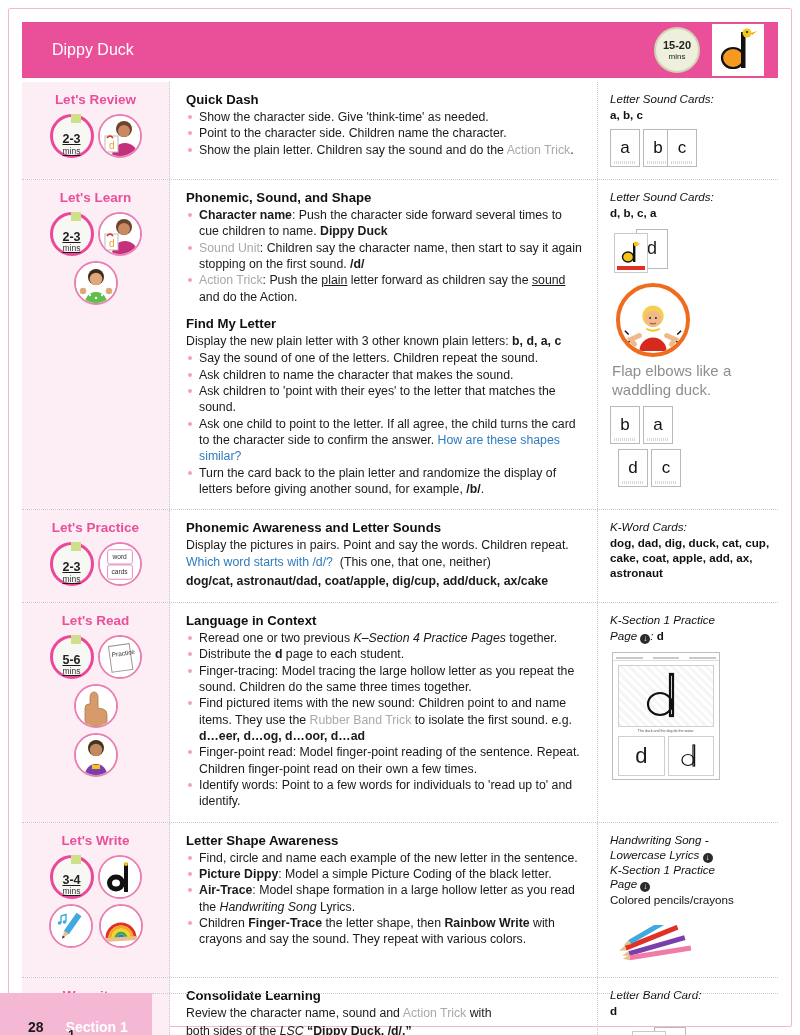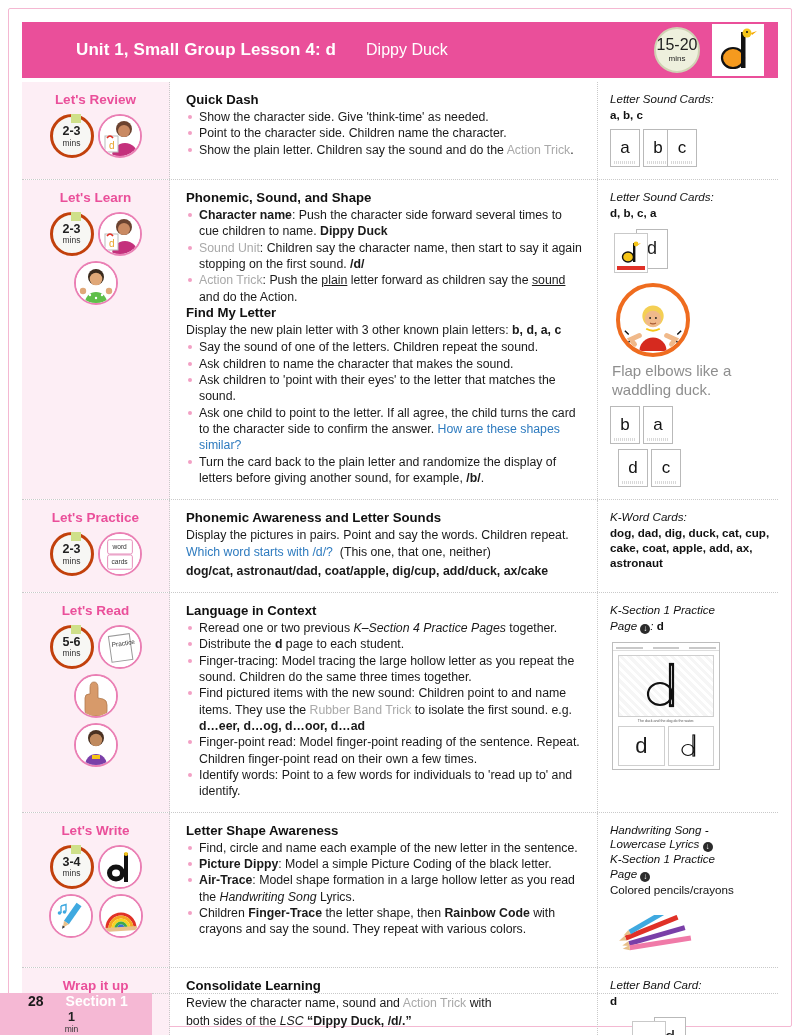--- a/index.html
+++ b/index.html
@@ -58,21 +58,21 @@
   }
   .banner-timer {
     width: 46px; height: 46px;
     border-radius: 50%;
     background: #eef0dd;
     border: 2px solid #cfd3b4;
     display: flex; flex-direction: column;
     align-items: center; justify-content: center;
     color: #222; line-height: 1;
   }
-  .banner-timer .t1 { font-size: 16px; font-weight: normal; }
+  .banner-timer .t1 { font-size: 11px; font-weight: bold; }
   .banner-timer .t2 { font-size: 8px; margin-top: 2px; }
   .banner-card {
     width: 52px; height: 52px;
     background: #ffffff;
     display: flex; align-items: center; justify-content: center;
     position: relative;
   }
 
   
   .rows {
@@ -116,24 +116,24 @@
     margin: 2px 0 7px 0;
     text-align: center;
   }
   .timer-row {
     display: flex; align-items: center; justify-content: center;
     gap: 4px;
   }
   .timer {
     width: 44px; height: 44px; border-radius: 50%;
     background: #f7f7f4;
-    border: 3px solid #c2410c;
+    border: 3px solid #ec4899;
     display: flex; flex-direction: column;
-    align-items: center; justify-content: center;
-    line-height: 1; position: relative; flex: 0 0 auto;
+    align-items: center; justify-content: flex-end;
+    line-height: 1; position: relative; flex: 0 0 auto; text-decoration: underline;
   }
   .timer::after {
     content: "";
     position: absolute;
     top: -3px; left: 50%;
     width: 10px; height: 9px;
     background: #cfe08a;
     transform: translateX(-1px);
   }
   .timer .tnum { font-size: 12.5px; font-weight: bold; color: #222; position: relative; z-index: 2;}
@@ -144,21 +144,21 @@
     background: #fff;
     display: flex; align-items: center; justify-content: center;
     overflow: hidden; flex: 0 0 auto;
     font-size: 20px;
   }
   .av-stack { margin-top: 5px; display: flex; flex-direction: column; align-items: center; gap: 5px;}
   .av-pair { display: flex; gap: 6px; margin-top: 5px; }
 
   
   .h { font-weight: bold; font-size: 13.2px; margin: 0 0 2px 0; color: #111; }
-  .h.mt { }
+  .h.mt { margin-top: 11px; }
   .plain { font-size: 12.3px; line-height: 1.32; margin: 0 0 1px 0; }
   ul.b { list-style: none; margin: 0; padding: 0; }
   ul.b li {
     font-size: 12.3px; line-height: 1.33;
     padding-left: 13px; position: relative;
     margin-bottom: 0px;
   }
   ul.b li::before {
     content: "";
     position: absolute; left: 2px; top: 6px;
@@ -243,37 +243,36 @@
 
   
   .pencils { margin-top: 18px; margin-left: 4px; height: 40px; position: relative;}
 
   
   .footer {
     position: absolute;
     left: 0; bottom: 0;
     width: 152px; height: 42px;
     background: #f5b8d4;
-    display: flex; align-items: flex-start;
+    display: flex; align-items: flex-end;
   }
   .footer .pg { color:#1a1a1a; font-weight:bold; font-size:14px; margin-left: 28px; }
   .footer .sec { color:#ffffff; font-weight:bold; font-size:14px; margin-left: 22px; }
   .footer-line {
     position:absolute; left: 152px; bottom: 41px; width: 626px;
     border-top: 1px dotted #c9c9c9;
   }
 </style>
 </head>
 <body>
 
 <div class="page">
   <div class="frame"></div>
 
   <div class="banner">
-    <div class="banner-title">Unit 1, Small Group Lesson 4: d</div>
     <div class="banner-sub">Dippy Duck</div>
     <div class="banner-right">
       <div class="banner-timer">
         <span class="t1">15-20</span>
         <span class="t2">mins</span>
       </div>
       <div class="banner-card">
         <svg width="48" height="48" viewBox="0 0 48 48">
           <ellipse cx="19" cy="32" rx="11" ry="10" fill="#f59a1e" stroke="#111" stroke-width="2.2"></ellipse>
           <rect x="27" y="6" width="4.5" height="36" fill="#111"></rect>
@@ -579,21 +578,21 @@
             </svg>
           </div>
         </div>
       </div>
       <div class="col-mid">
         <div class="h">Letter Shape Awareness</div>
         <ul class="b">
           <li>Find, circle and name each example of the new letter in the sentence.</li>
           <li><b>Picture Dippy</b>: Model a simple Picture Coding of the black letter.</li>
           <li><b>Air-Trace</b>: Model shape formation in a large hollow letter as you read the <span class="it">Handwriting Song</span> Lyrics.</li>
-          <li>Children <b>Finger-Trace</b> the letter shape, then <b>Rainbow Code</b> with crayons and say the sound. They repeat with various colors.</li>
+          <li>Children <b>Finger-Trace</b> the letter shape, then <b>Rainbow Write</b> with crayons and say the sound. They repeat with various colors.</li>
         </ul>
       </div>
       <div class="col-right">
         <div class="r-lab">Handwriting Song -</div>
         <div class="r-lab"><span>Lowercase Lyrics</span> <span class="dlicon">↓</span></div>
         <div class="r-lab">K-Section 1 Practice</div>
         <div class="r-lab"><span>Page</span> <span class="dlicon">↓</span></div>
         <div class="r-plain">Colored pencils/crayons</div>
         <div class="pencils">
           <svg width="110" height="42" viewBox="0 0 110 42">

